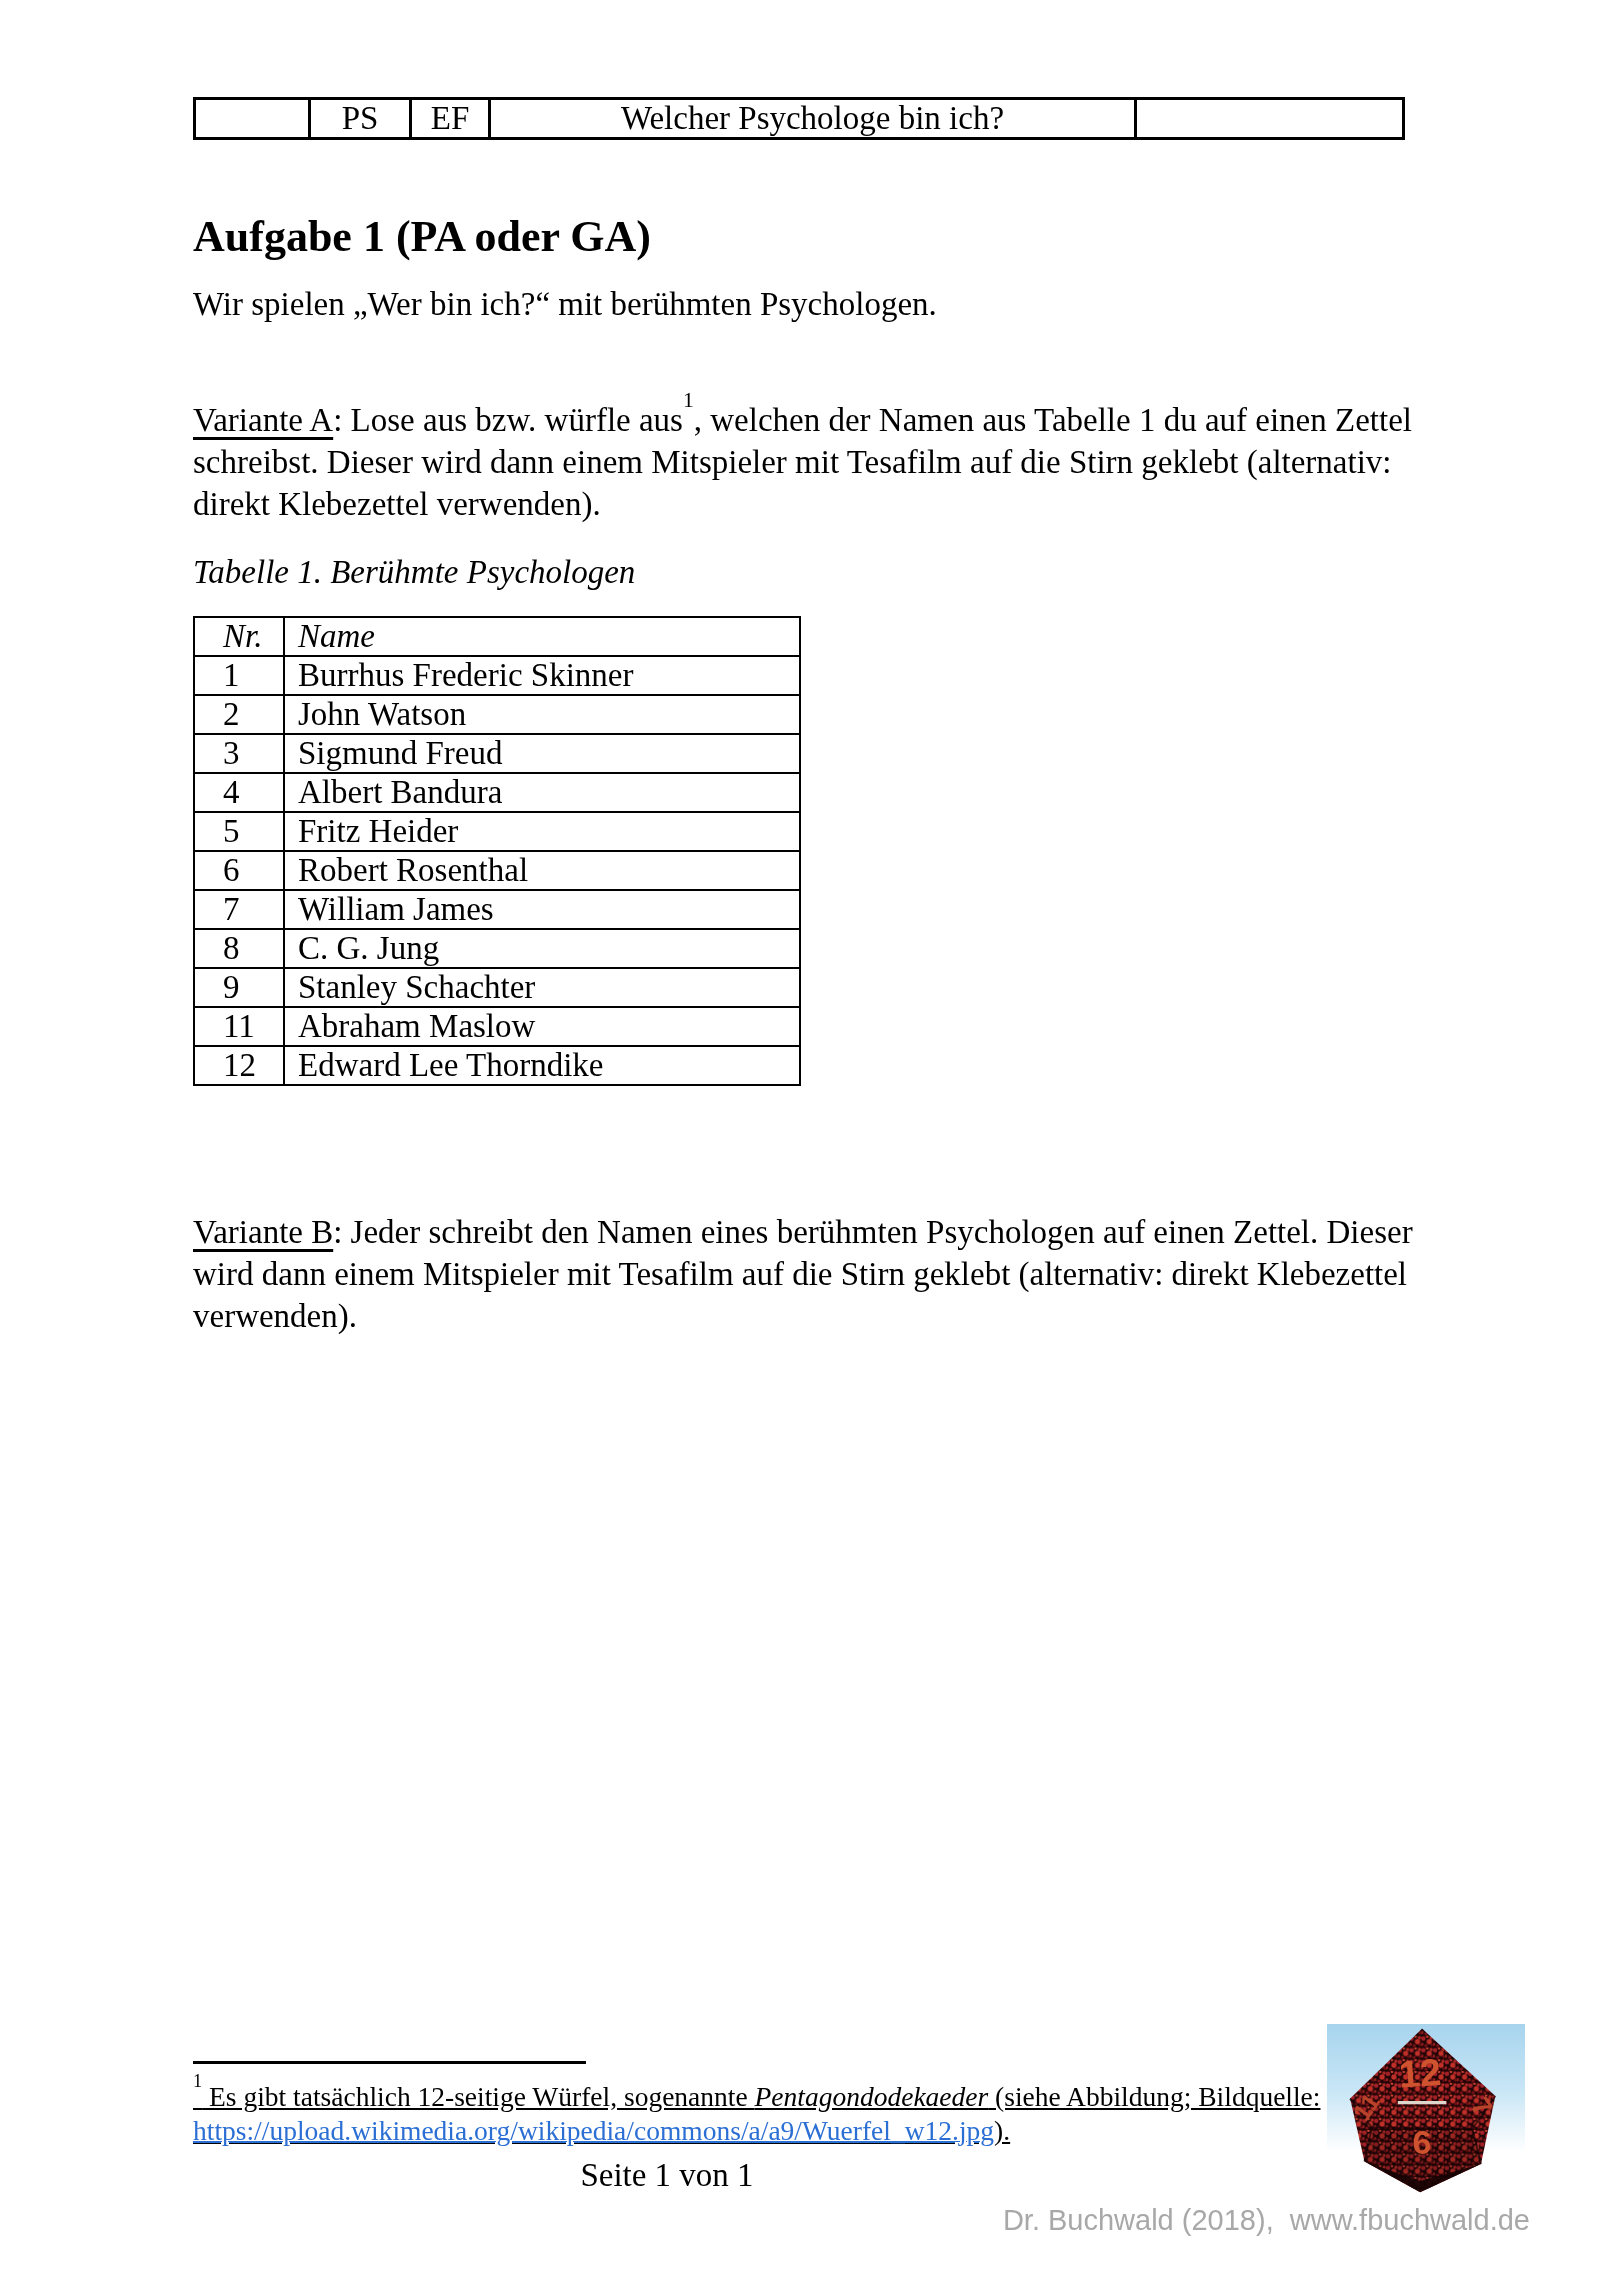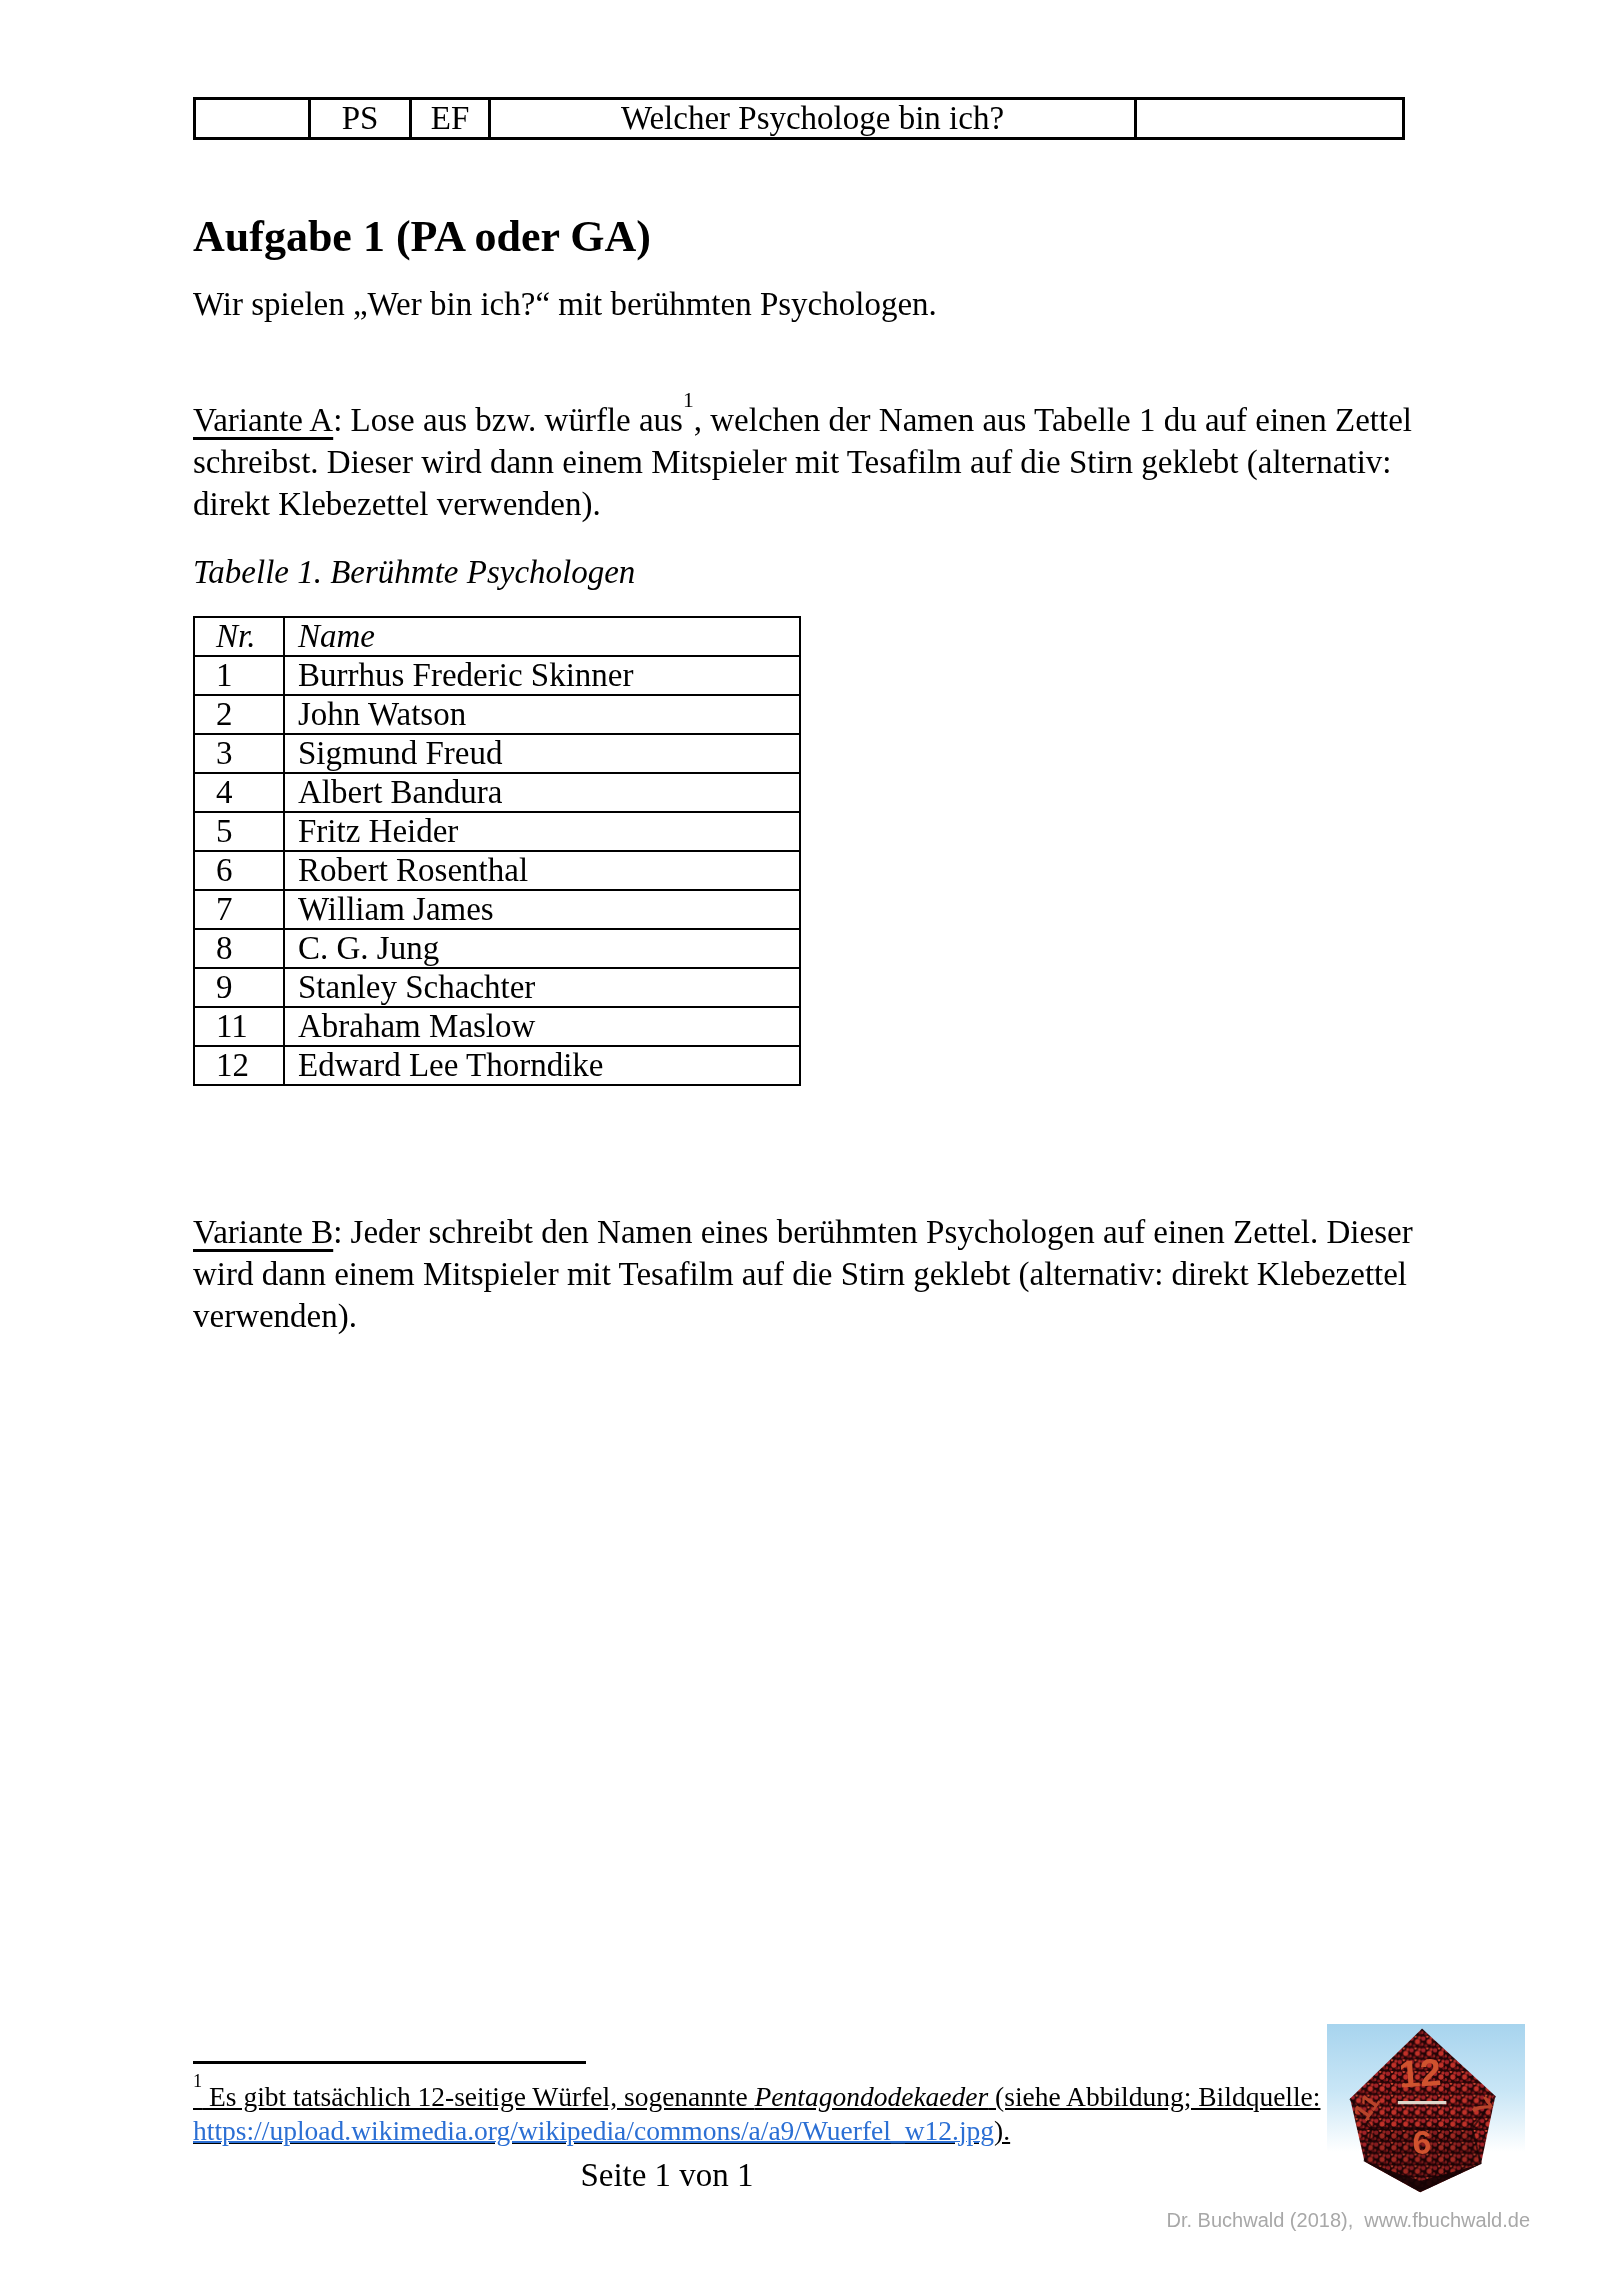--- a/index.html
+++ b/index.html
@@ -26,32 +26,32 @@
 
   .caption{left:193px;top:553px;font-size:33px;font-style:italic;line-height:39px;}
 
   
   #main-table{left:193px;top:616px;width:606px;border-collapse:collapse;table-layout:fixed;}
   #main-table th,#main-table td{
     border:2.6px solid #000;height:34px;font-size:33px;text-align:left;
     vertical-align:middle;padding:0 0 0 13px;white-space:nowrap;overflow:hidden;
   }
   #main-table th{font-style:italic;font-weight:normal;}
-  #main-table .col-nr{padding-left:21px;}
+  #main-table .col-nr{padding-left:28px;}
 
   
   .footnote-rule{left:193px;top:2061px;width:393px;height:3.3px;background:#000;}
   .footnote{left:193px;top:2080px;width:1224px;font-size:27.5px;line-height:34px;text-decoration:underline;}
   .footnote sup{font-size:18.3px;line-height:0;position:relative;top:-8.5px;}
   .footnote a{color:#2b6fd4;text-decoration:underline;text-decoration-thickness:2px;}
 
   .page-number{left:0;top:2156px;width:1334px;text-align:center;font-size:33px;line-height:39px;}
 
   .watermark{
-    right:93px;top:2203px;font-size:20px;line-height:34px;color:#a8a8a8;
+    right:93px;top:2203px;font-size:29px;line-height:34px;color:#a8a8a8;
     font-family:"Liberation Sans","DejaVu Sans",sans-serif;white-space:pre;
   }
 
   
   .die-photo{
     left:1327px;top:2024px;width:198px;height:178px;
     background:linear-gradient(180deg,#a7d4ee 0%,#c9e6f6 38%,#ffffff 72%,#ffffff 100%);
   }
   .die-photo svg{display:block;}
 </style>

